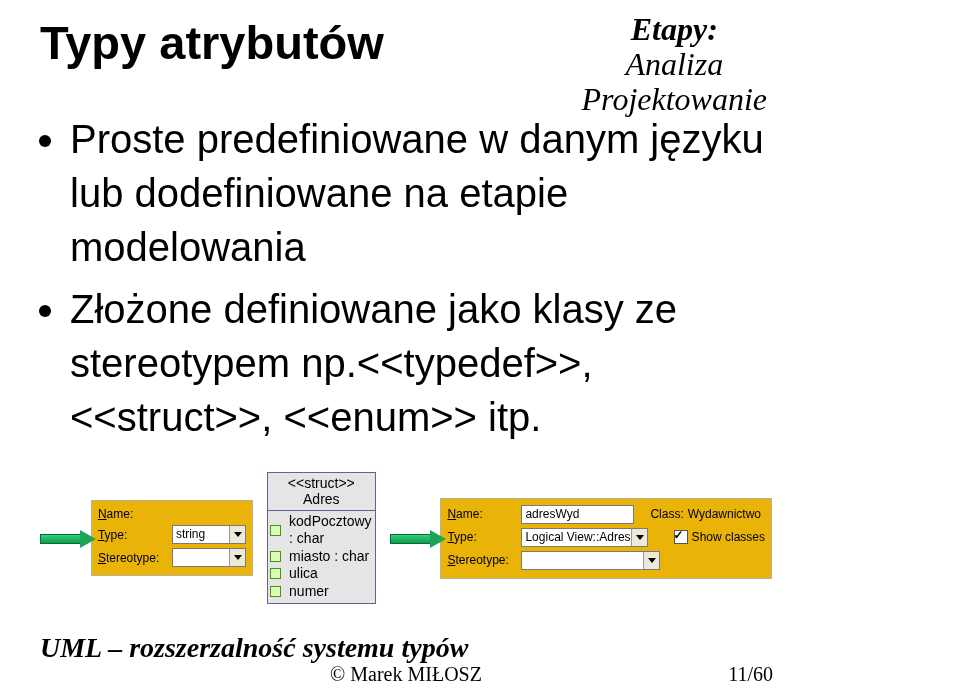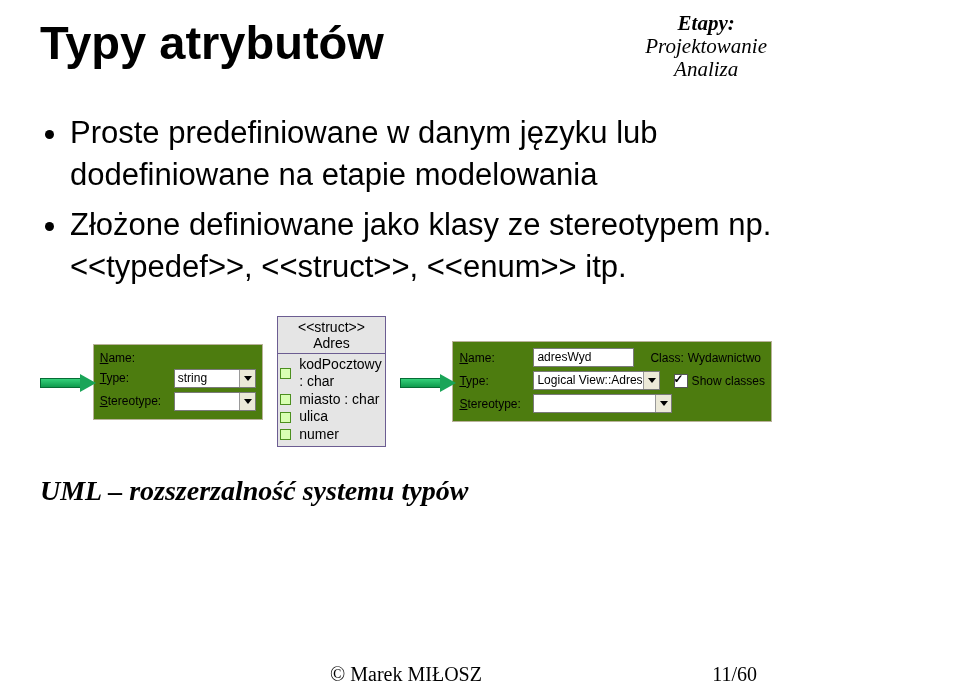--- a/index.html
+++ b/index.html
@@ -1,65 +1,65 @@
 <!DOCTYPE html>
 <html><head>
 <meta charset="utf-8">
 <style>
   html,body{margin:0;padding:0;width:960px;height:700px;font-family:Arial,Helvetica,sans-serif;background:#fff;color:#000}
   .slide{position:relative;width:812px;height:700px;box-sizing:border-box;padding:18px 40px 0 40px}
   .title{font-size:47px;font-weight:bold;margin:0;line-height:1.05}
-  .stage{position:absolute;top:12px;right:45px;text-align:center;font-style:italic;font-family:"Times New Roman",Times,serif;font-size:21px;line-height:1.1}
+  .stage{position:absolute;top:12px;right:45px;text-align:center;font-style:italic;font-family:"Times New Roman",Times,serif;font-size:32px;line-height:1.1}
   .stage .h{font-weight:bold}
-  .bullets{margin:45px 0 4px 0;padding:0 0 0 30px;font-size:31px;line-height:1.35}
+  .bullets{margin:45px 0 4px 0;padding:0 0 0 30px;font-size:40px;line-height:1.35}
   .bullets li{margin-bottom:8px}
   .figrow{margin-top:28px;display:flex;align-items:center;gap:14px;justify-content:center}
   
   .arrow{display:inline-block;width:58px;height:20px;position:relative}
   .arrow::before{content:"";position:absolute;left:0;top:6px;width:40px;height:8px;background:linear-gradient(#34d07a,#0f9a4d);border:1px solid #066c35;border-right:none}
   .arrow::after{content:"";position:absolute;left:40px;top:2px;width:0;height:0;border-top:9px solid transparent;border-bottom:9px solid transparent;border-left:16px solid #1aa558}
   
-  .panel{background:#4d7c0f;border:1px solid #b9b29a;width:252px;font-size:12px;padding:4px 0 6px 0}
+  .panel{background:#eab308;border:1px solid #b9b29a;width:252px;font-size:12px;padding:4px 0 6px 0}
   .panel.wide{width:340px}
   .prow{display:flex;align-items:center;padding:2px 6px;gap:6px}
   .plabel{flex:0 0 68px;text-align:left}
   .plabel .u{text-decoration:underline}
   .pfield{flex:1;background:#fff;border:1px solid #7a7a7a;height:17px;line-height:17px;padding:0 3px;white-space:nowrap;overflow:hidden;position:relative}
   .pfield.combo{padding-right:16px}
   .pfield.combo::after{content:"";position:absolute;right:0;top:0;bottom:0;width:15px;background:#ece9d8;border-left:1px solid #999}
   .pfield.combo::before{content:"";position:absolute;right:3px;top:6px;width:0;height:0;border-left:4px solid transparent;border-right:4px solid transparent;border-top:5px solid #000;z-index:1}
   .cbox{width:12px;height:12px;border:1px solid #555;background:#fff;display:inline-block;margin-right:4px;position:relative;flex:0 0 12px}
   .cbox.checked::after{content:"✓";position:absolute;left:-1px;top:-3px;font-size:12px;font-weight:bold;color:#000}
-  .show{display:flex;align-items:center;font-size:12px;margin-left:8px;white-space:nowrap}
+  .show{display:flex;align-items:center;font-size:12px;margin-left:20px;white-space:nowrap}
   .clabel{display:flex;align-items:center;margin-left:10px;font-size:12px}
   .clabel span{margin-right:4px}
   .cval{background:transparent}
   
   .umlbox{width:132px;border:1px solid #6c5d92;font-size:14px;background:#e5e5e5}
   .umlhead{border-bottom:1px solid #6c5d92;text-align:center;padding:2px 0;line-height:1.15}
   .umlhead .st{display:block}
   .umlbody{padding:2px 3px 3px 3px}
   .umlattr{display:flex;align-items:center;gap:9px;line-height:1.25}
   .cube{display:inline-block;width:9px;height:9px;background:#d9ffb3;outline:1px solid #4c8f1f;flex:0 0 9px}
   
   .foot-slogan{margin-top:28px;font-family:"Times New Roman",Times,serif;font-style:italic;font-size:28px;font-weight:bold;text-align:left;padding-right:44px}
   .foot-line{position:absolute;bottom:14px;left:0;right:0;text-align:center;font-family:"Times New Roman",Times,serif;font-size:20px}
-  .pager{position:absolute;bottom:14px;right:55px;font-family:"Times New Roman",Times,serif;font-size:20px}
+  .pager{position:absolute;bottom:14px;right:39px;font-family:"Times New Roman",Times,serif;font-size:20px}
 </style>
 </head>
 <body>
 
 <div class="slide">
 
   <h1 class="title">Typy atrybutów</h1>
 
   <div class="stage">
     <div class="h">Etapy:</div>
+    <div>Analiza</div>
     <div>Projektowanie</div>
-    <div>Analiza</div>
   </div>
 
   <ul class="bullets">
     <li>Proste predefiniowane w danym języku lub dodefiniowane na etapie modelowania</li>
     <li>Złożone definiowane jako klasy ze stereotypem np.&lt;&lt;typedef&gt;&gt;, &lt;&lt;struct&gt;&gt;, &lt;&lt;enum&gt;&gt; itp.</li>
   </ul>
 
   <div class="figrow">
 
     <span class="arrow"></span>

